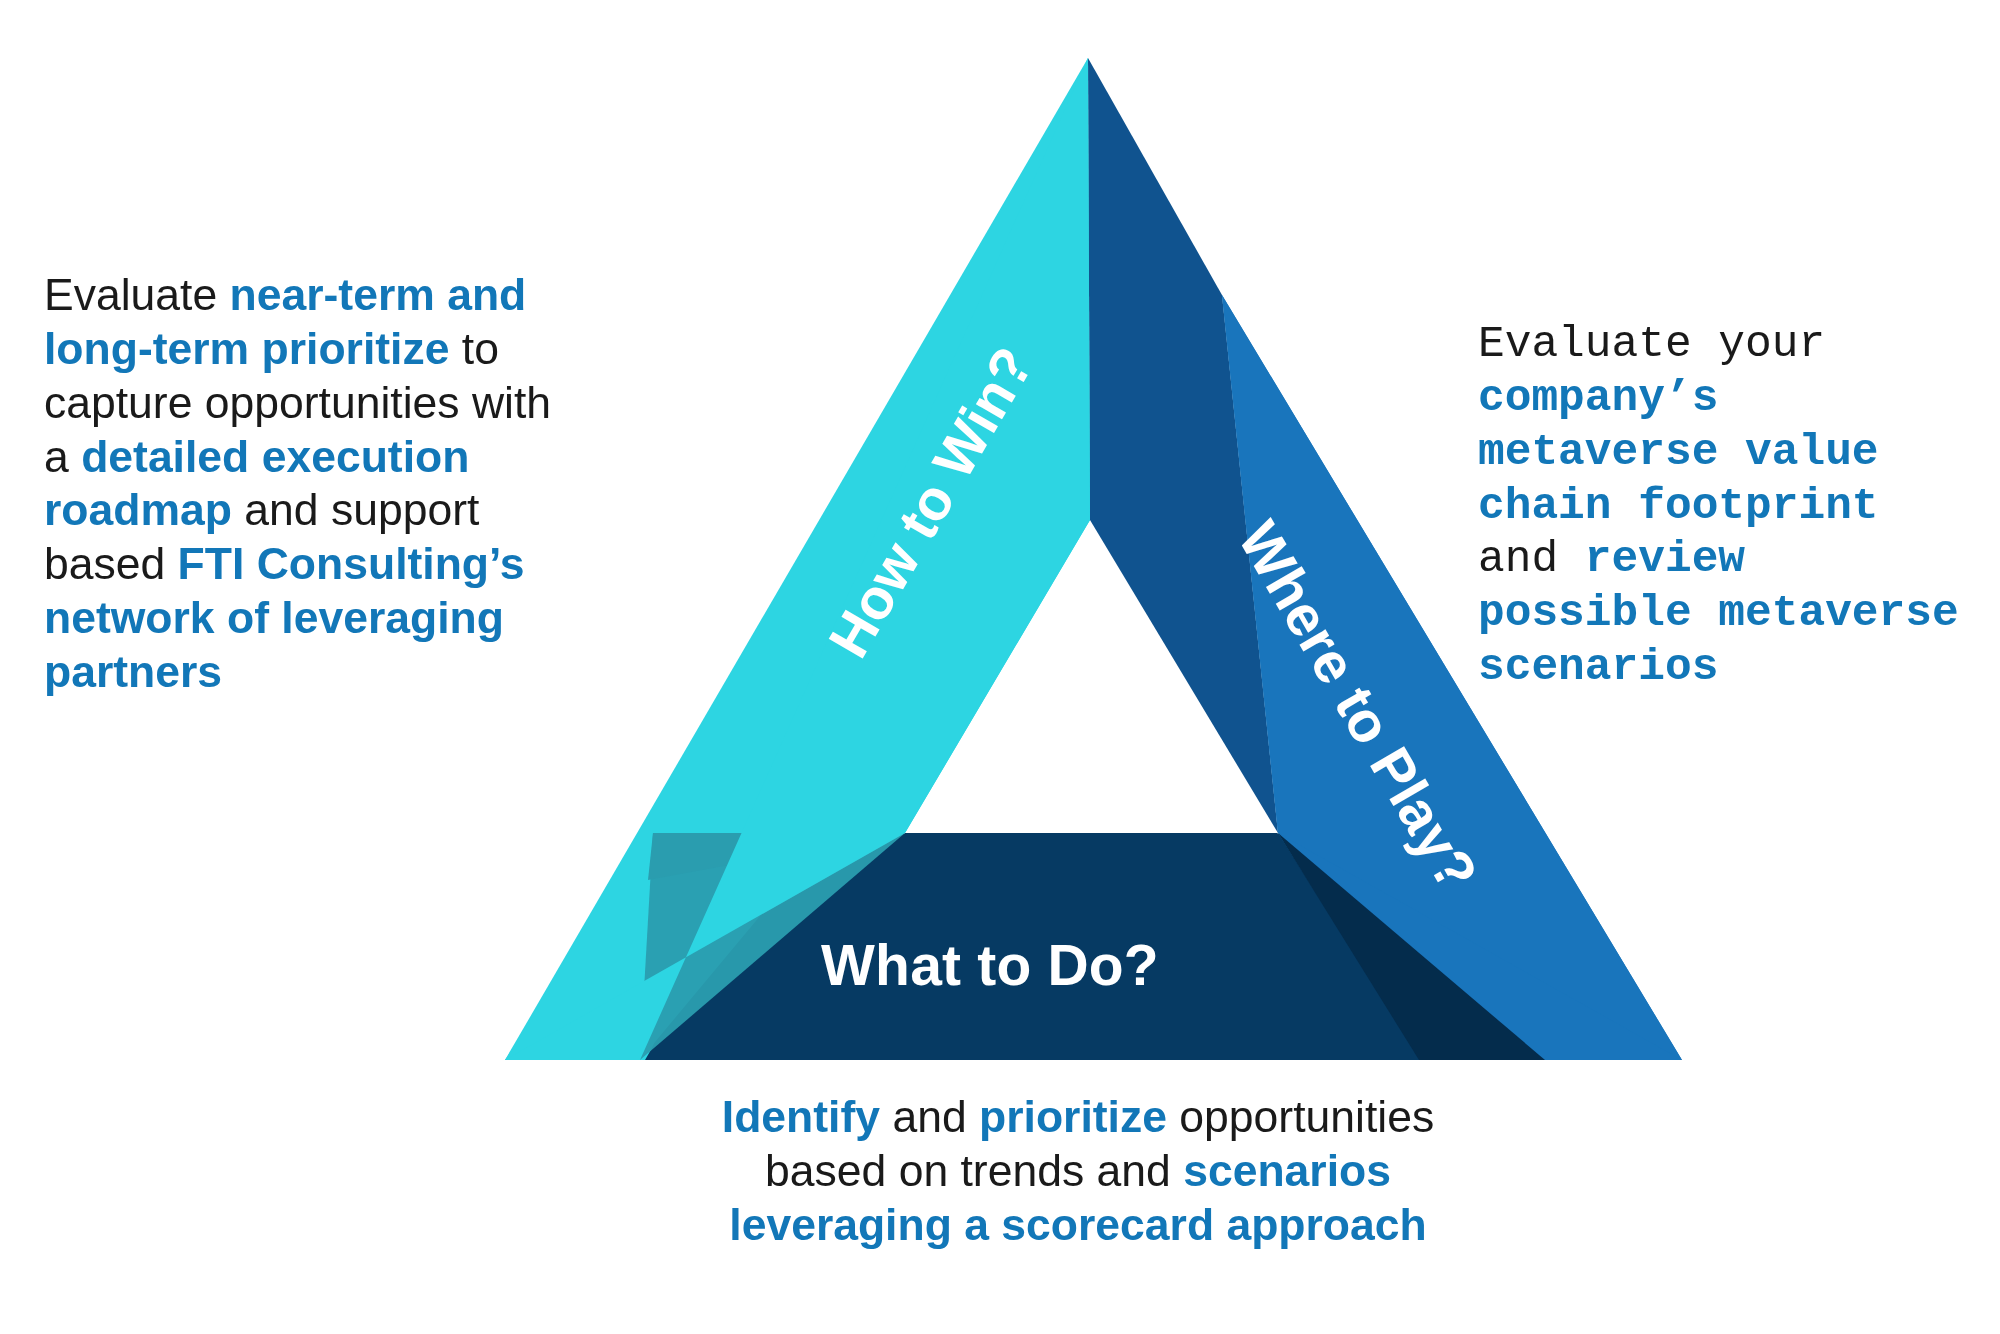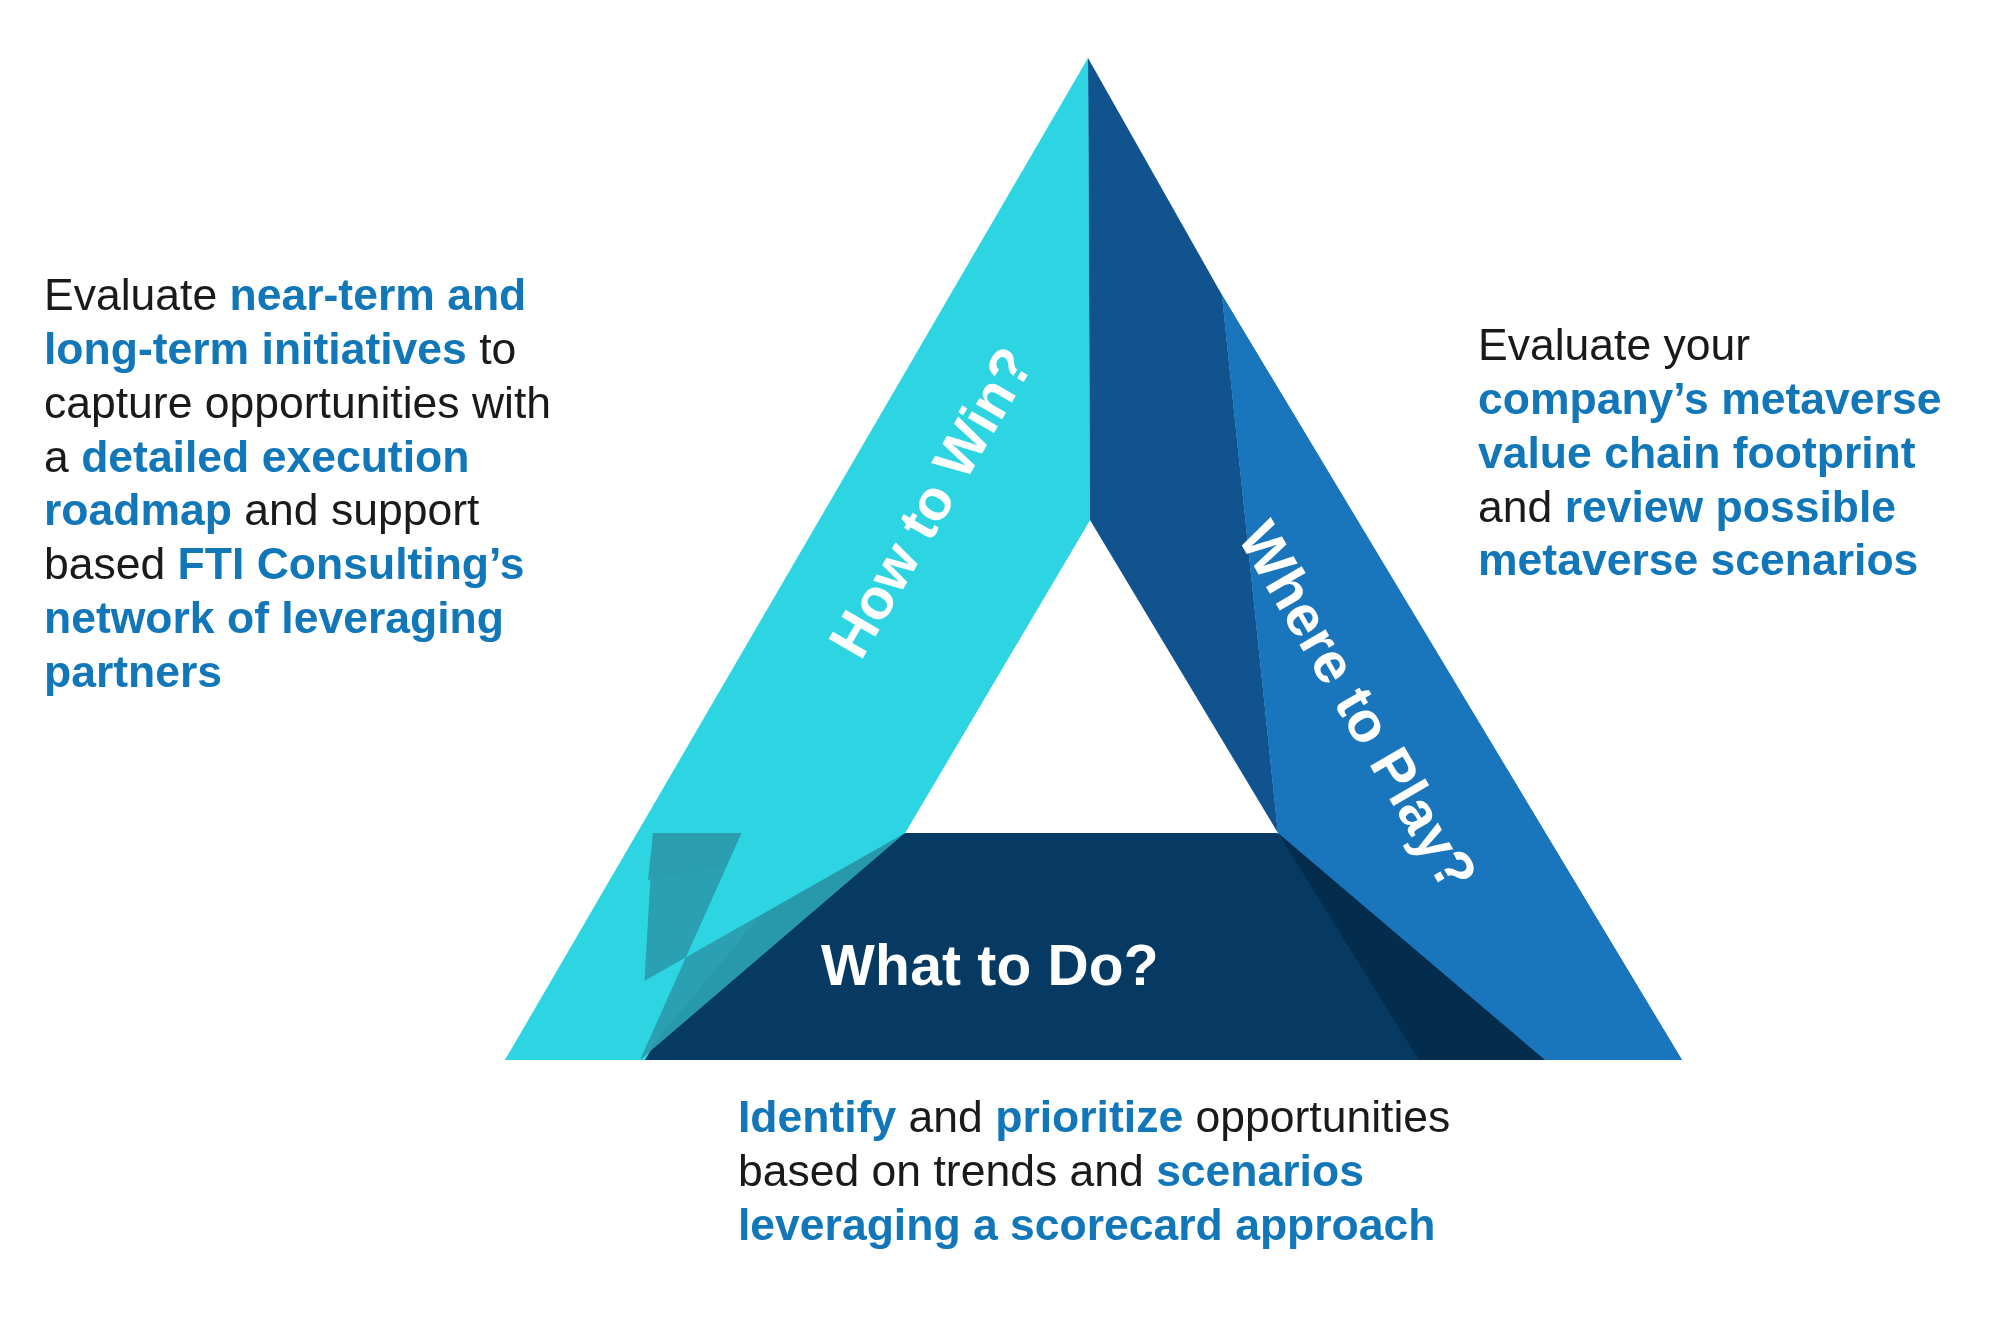--- a/index.html
+++ b/index.html
@@ -50,26 +50,27 @@
     left: 44px;
     top: 268px;
     width: 540px;
     text-align: left;
   }
   #callout-right {
     left: 1478px;
     top: 318px;
     width: 500px;
     text-align: left;
+    font-family: Liberation Mono, monospace;
   }
   #callout-bottom {
-    left: 738px;
+    left: 708px;
     top: 1090px;
     width: 740px;
-    text-align: left;
+    text-align: center;
   }
 </style>
 </head>
 <body>
 
 <div class="stage">
 
   <svg class="diagram" viewBox="0 0 2000 1334">
 
     <polygon points="505,1060 1682,1060 1277,833 905,833" fill="#063A63"></polygon>
@@ -94,19 +95,19 @@
 
     <g>
       <text class="band-label" text-anchor="middle" transform="translate(1341,716) rotate(59.8)">Where to Play?</text>
     </g>
 
     <g>
       <text class="band-label" text-anchor="middle" x="990" y="985">What to Do?</text>
     </g>
   </svg>
 
-  <div class="callout" id="callout-left"><span>Evaluate </span><b>near-term and long-term initiatives</b><span> to capture opportunities with a </span><b>detailed execution roadmap</b><span> and support based </span><b>FTI Consulting’s network of leveraging partners</b></div>
+  <div class="callout" id="callout-left"><span>Evaluate </span><b>near-term and long-term prioritize</b><span> to capture opportunities with a </span><b>detailed execution roadmap</b><span> and support based </span><b>FTI Consulting’s network of leveraging partners</b></div>
 
   <div class="callout" id="callout-right"><span>Evaluate your </span><b>company’s metaverse value chain footprint</b><span> and </span><b>review possible metaverse scenarios</b></div>
 
   <div class="callout" id="callout-bottom"><b>Identify</b><span> and </span><b>prioritize</b><span> opportunities based on trends and </span><b>scenarios leveraging a scorecard approach</b></div>
 
 </div>
 
 </body></html>

